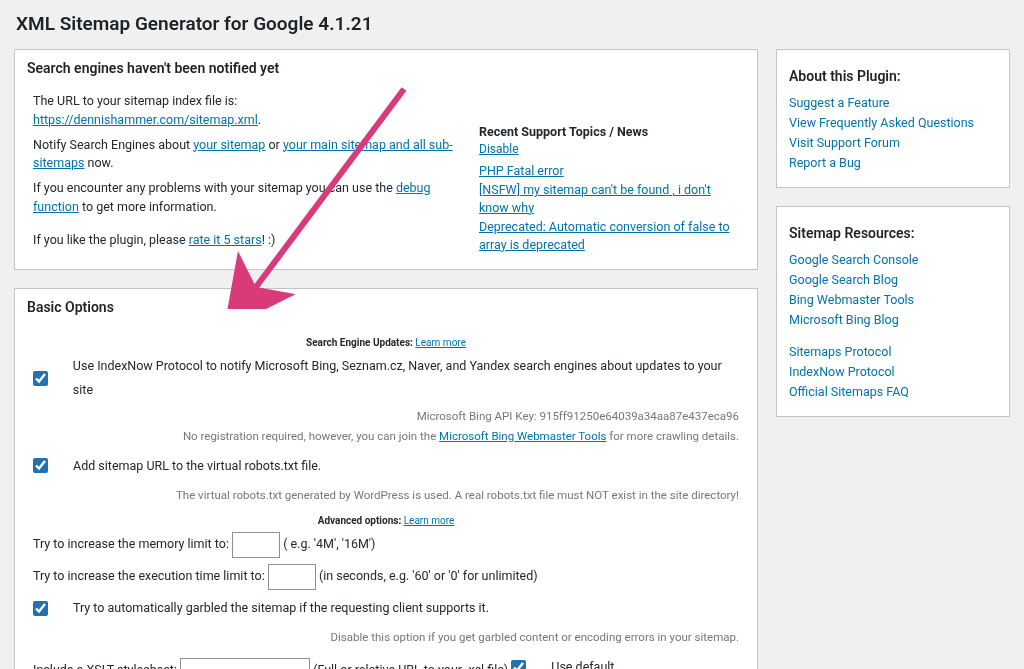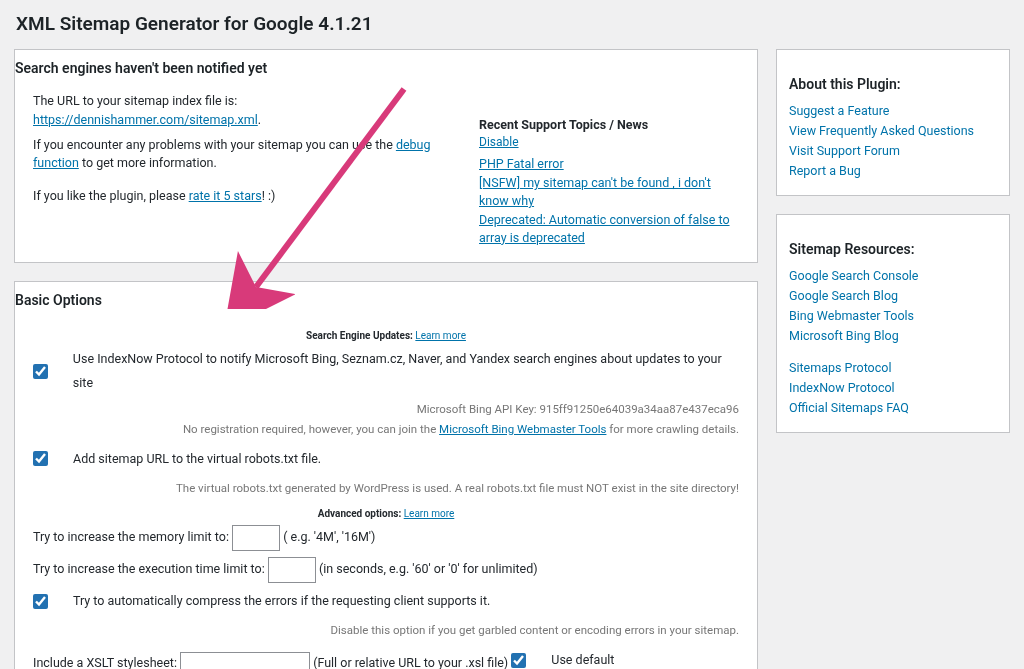--- a/index.html
+++ b/index.html
@@ -16,29 +16,29 @@
   .side-col { width: 234px; flex-shrink: 0; }
   .postbox {
     background: #fff;
     border: 1px solid #c3c4c7;
     margin-bottom: 18px;
     padding: 0;
   }
   .postbox h2.box-title {
     font-size: 14px;
     font-weight: 600;
-    padding: 10px 0;
+    padding: 10px 12px;
     color: #1d2327;
   }
   .postbox .box-body { padding: 0 18px 14px 18px; }
-  .postbox.side h2.box-title { padding: 26px 12px 0 12px; }
+  .postbox.side h2.box-title { padding: 18px 12px 0 12px; }
   .postbox.side .box-body { padding: 6px 12px 12px 12px; }
   p { margin: 6px 0; line-height: 1.5; font-size: 12.5px; }
   a { color: #0073aa; text-decoration: underline; cursor: pointer; }
-  .cols { display: flex; gap: 24px; }
+  .cols { display: flex; gap: 24px; align-items: flex-end; }
   .cols .left { flex: 1; }
   .cols .right { width: 260px; flex-shrink: 0; margin-top: 31px; }
   .right h4 { font-size: 12.5px; font-weight: 700; margin-bottom: 4px; }
   .right h4 a.disable { font-weight: 400; font-size: 12px; }
   .right a { display: block; margin: 2px 0; font-size: 12.5px; line-height: 1.4; }
   .side ul { list-style: none; }
   .side li { margin: 5px 0; }
   .side a { text-decoration: none; color: #0073aa; font-size: 12.5px; }
   .section-label { font-size: 10px; font-weight: 700; margin: 12px 0 6px 0; text-align: center; }
   .section-label a { font-weight: 400; }
@@ -61,20 +61,23 @@
 
     <div class="postbox">
       <h2 class="box-title">Search engines haven't been notified yet</h2>
       <div class="box-body">
         <div class="cols">
           <div class="left">
             <p>
               <span>The URL to your sitemap index file is: </span><a>https://dennishammer.com/sitemap.xml</a><span>.</span>
             </p>
             <p>
+              <span>Notify Search Engines about </span><a>your sitemap</a><span> or </span><a>your main sitemap and all sub-sitemaps</a><span> now.</span>
+            </p>
+            <p>
               <span>If you encounter any problems with your sitemap you can use the </span><a>debug function</a><span> to get more information.</span>
             </p>
             <p style="margin-top:14px;">
               <span>If you like the plugin, please </span><a>rate it 5 stars</a><span>! :)</span>
             </p>
           </div>
           <div class="right">
             <h4>
               <span>Recent Support Topics / News </span><a class="disable">Disable</a>
             </h4>
@@ -134,21 +137,21 @@
 
         <div class="row">
           <span>Try to increase the execution time limit to: </span>
           <input type="text" class="small" style="">
           <span> (in seconds, e.g. '60' or '0' for unlimited)</span>
         </div>
 
         <div class="row">
           <label class="opt">
             <input type="checkbox" checked="" style="">
-            <span>Try to automatically compress the errors if the requesting client supports it.</span>
+            <span>Try to automatically garbled the sitemap if the requesting client supports it.</span>
           </label>
         </div>
         <div class="hint">Disable this option if you get garbled content or encoding errors in your sitemap.</div>
 
         <div class="row">
           <span>Include a XSLT stylesheet: </span>
           <input type="text" class="med" style="">
           <span> (Full or relative URL to your .xsl file) </span>
           <label class="opt">
             <input type="checkbox" checked="" style="">

